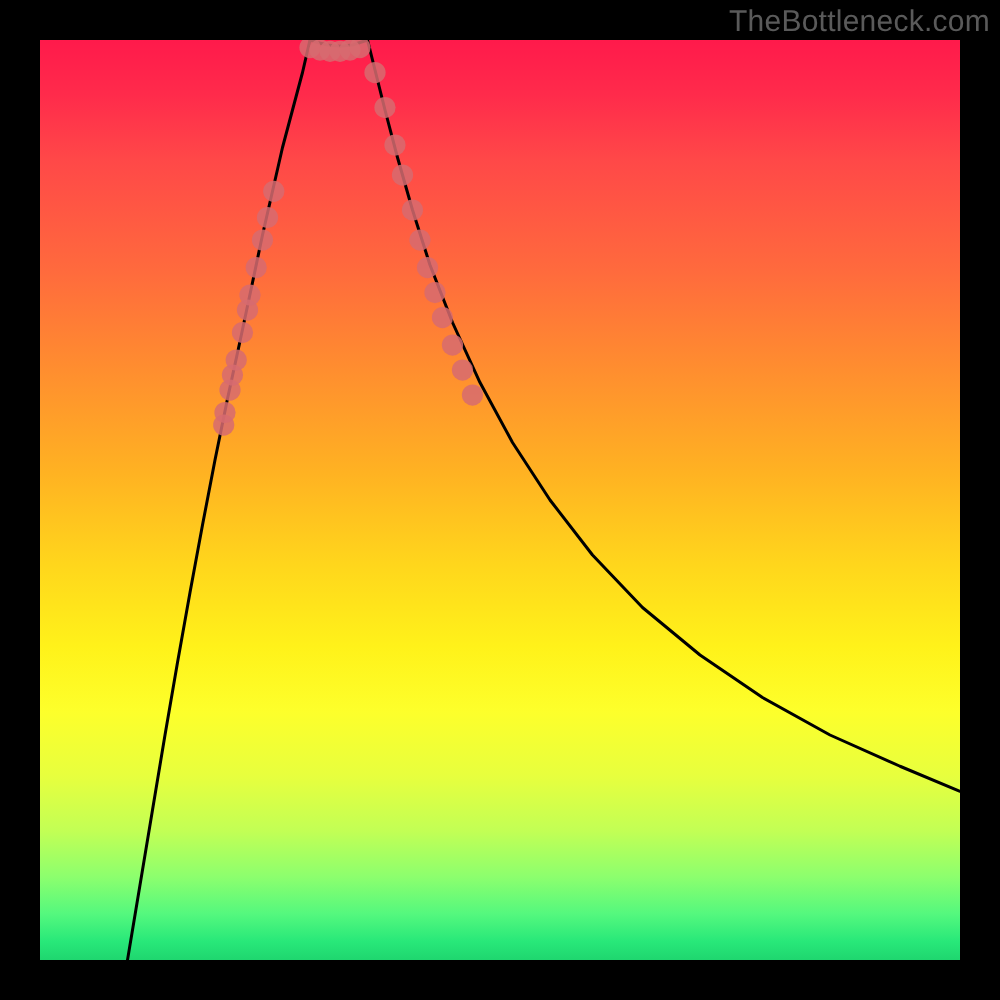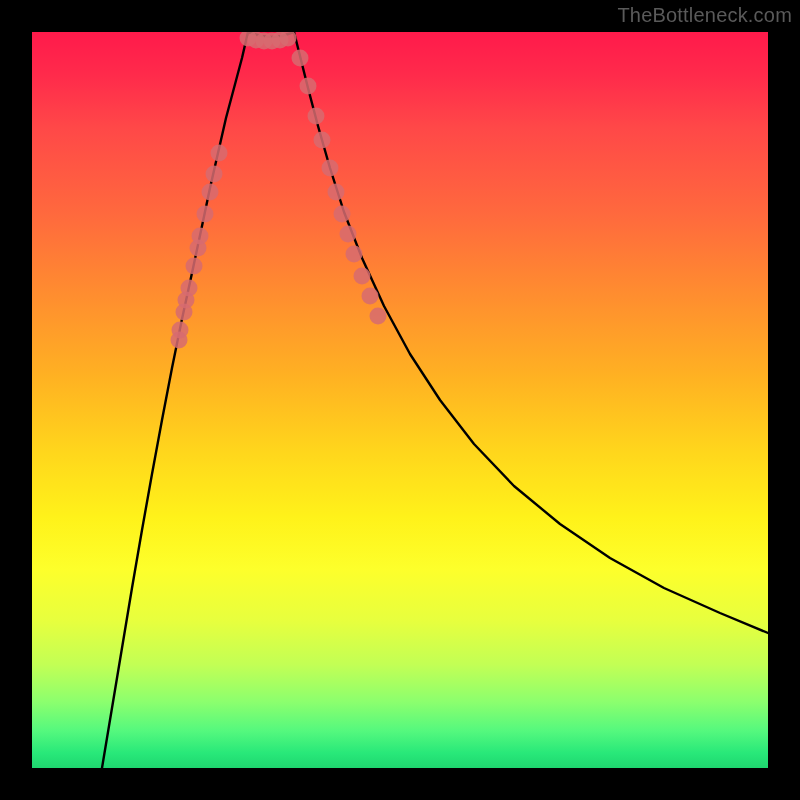--- a/index.html
+++ b/index.html
@@ -47,21 +47,21 @@
       #54f87e 95%,
       #28e879 98%,
       #1fd66f 100%
     );
   }
   .watermark {
     position: absolute;
     top: 4px;
     right: 8px;
     color: #5a5a5a;
-    font-size: 20px;
+    font-size: 24px;
     font-weight: 500;
     letter-spacing: 0.2px;
     user-select: none;
   }
   svg.curves {
     position: absolute;
     inset: 0;
   }
 </style>
 </head>

